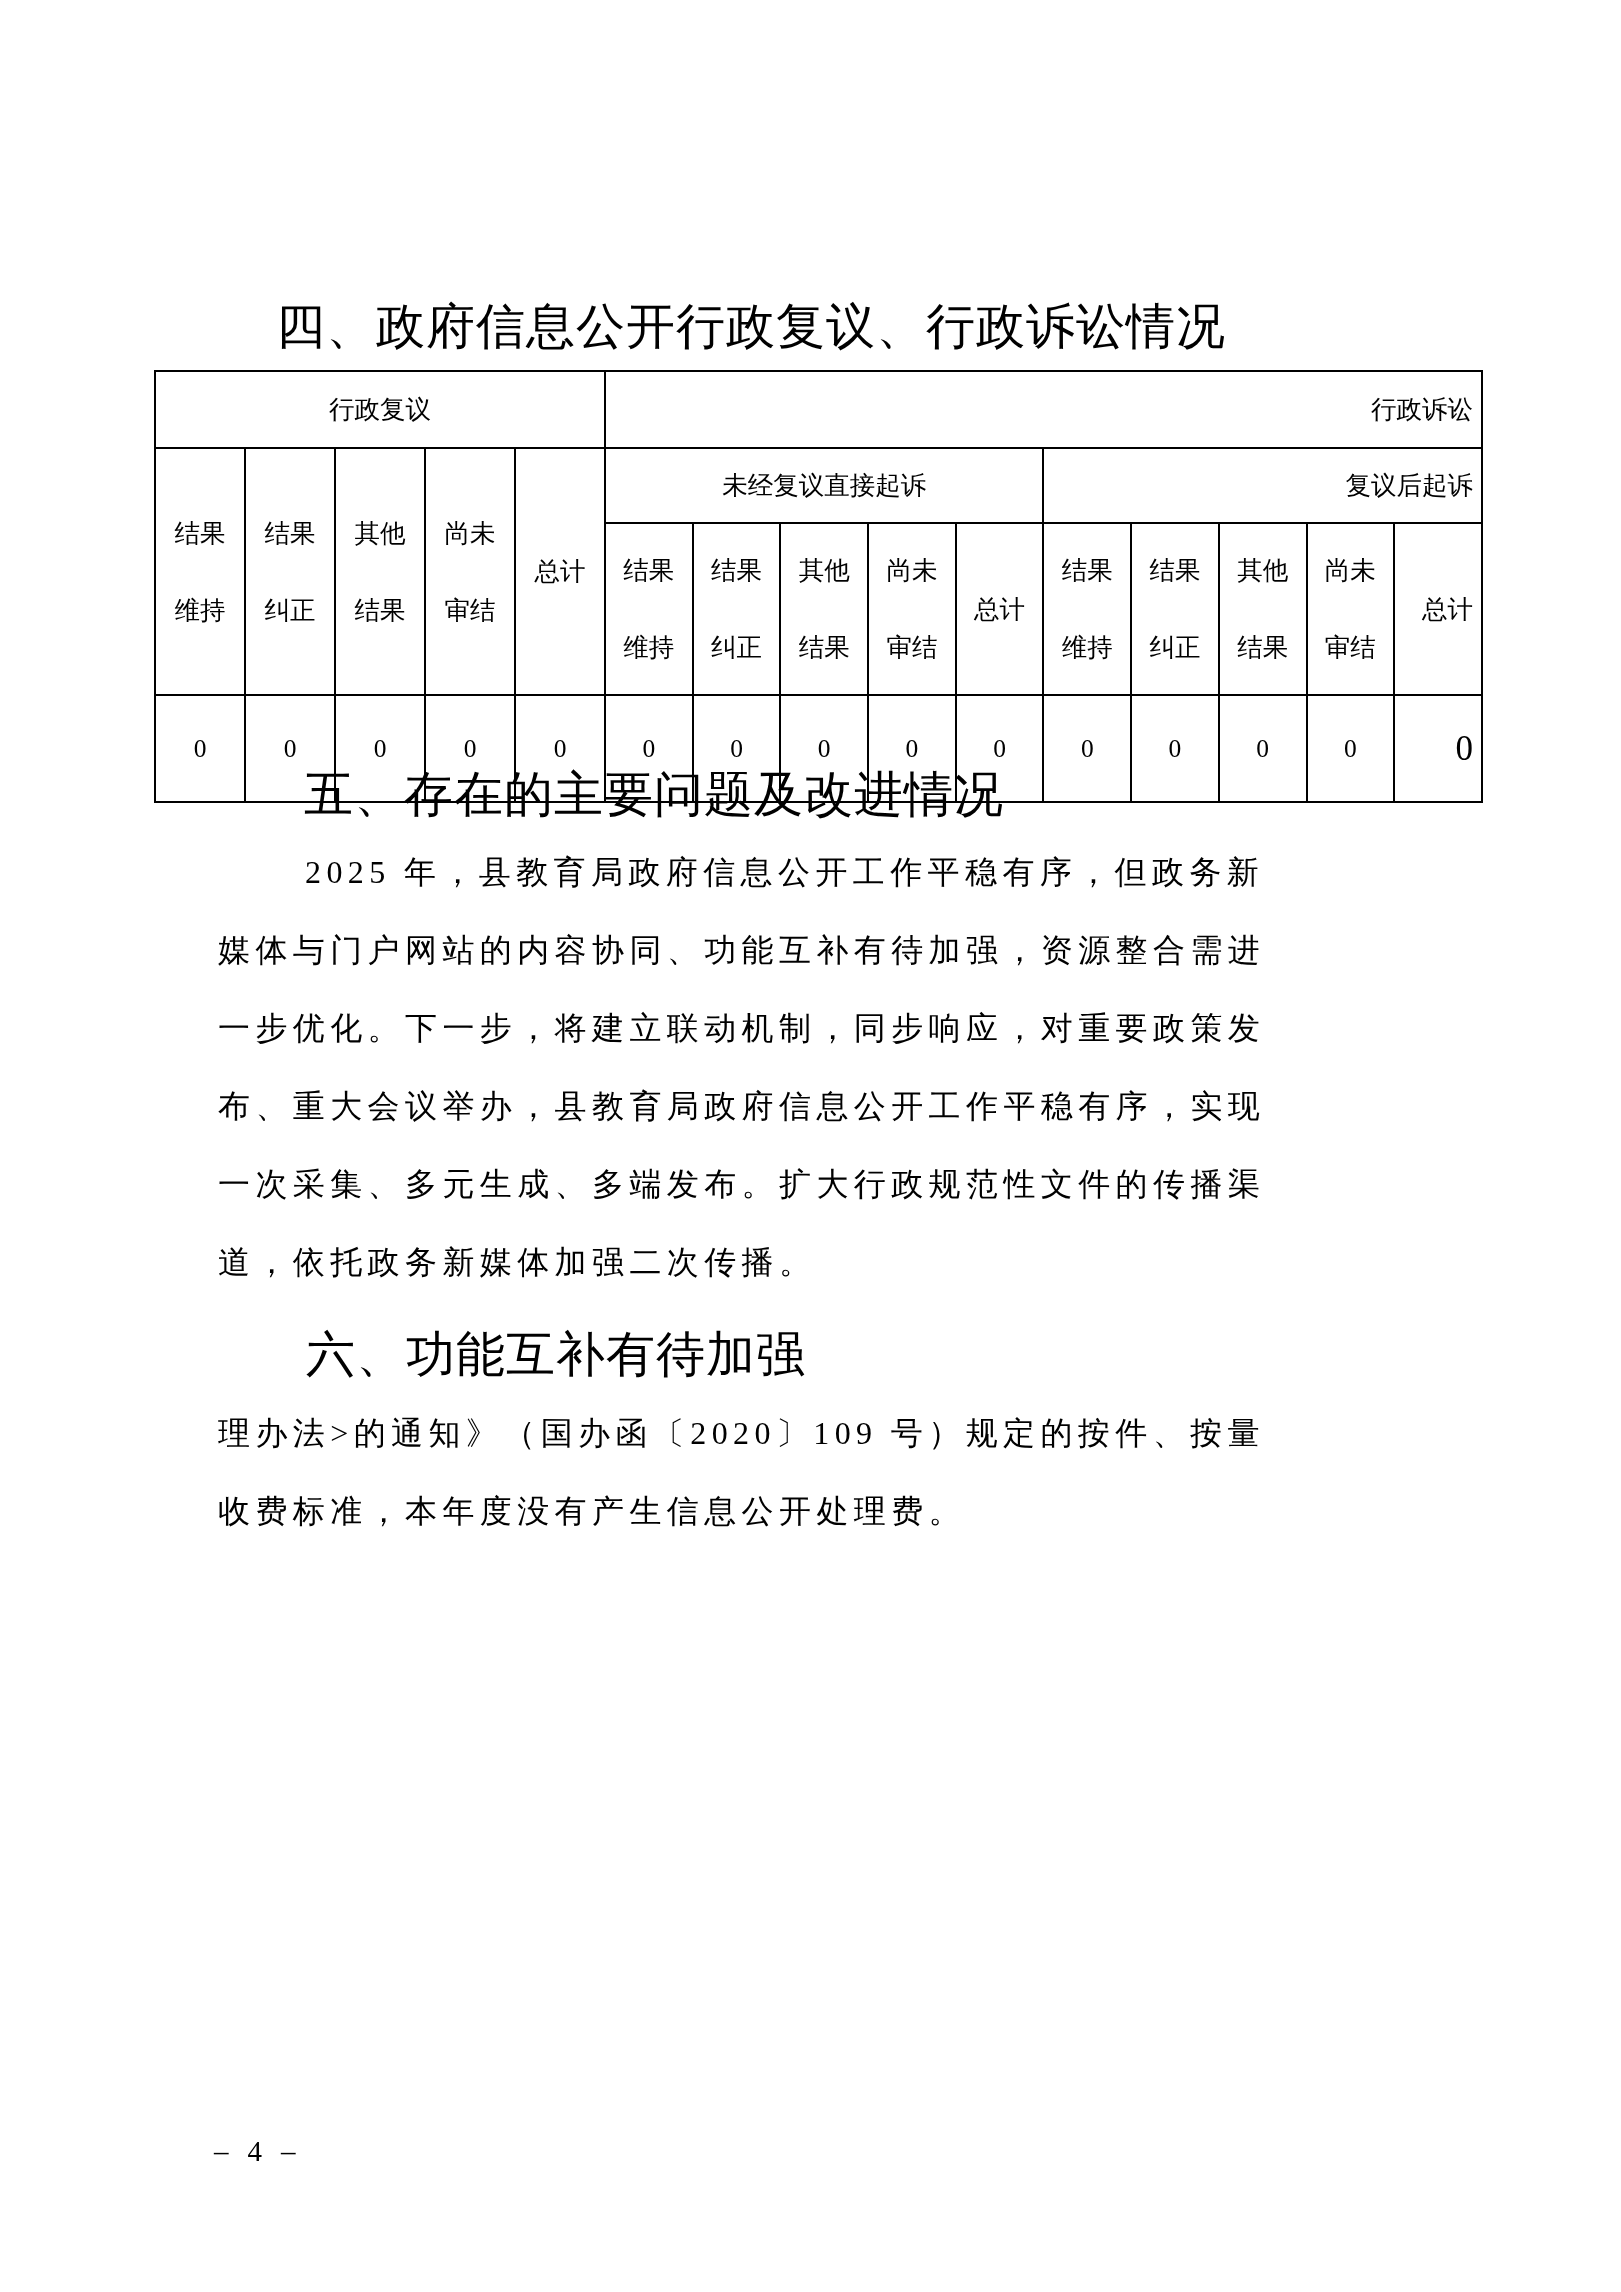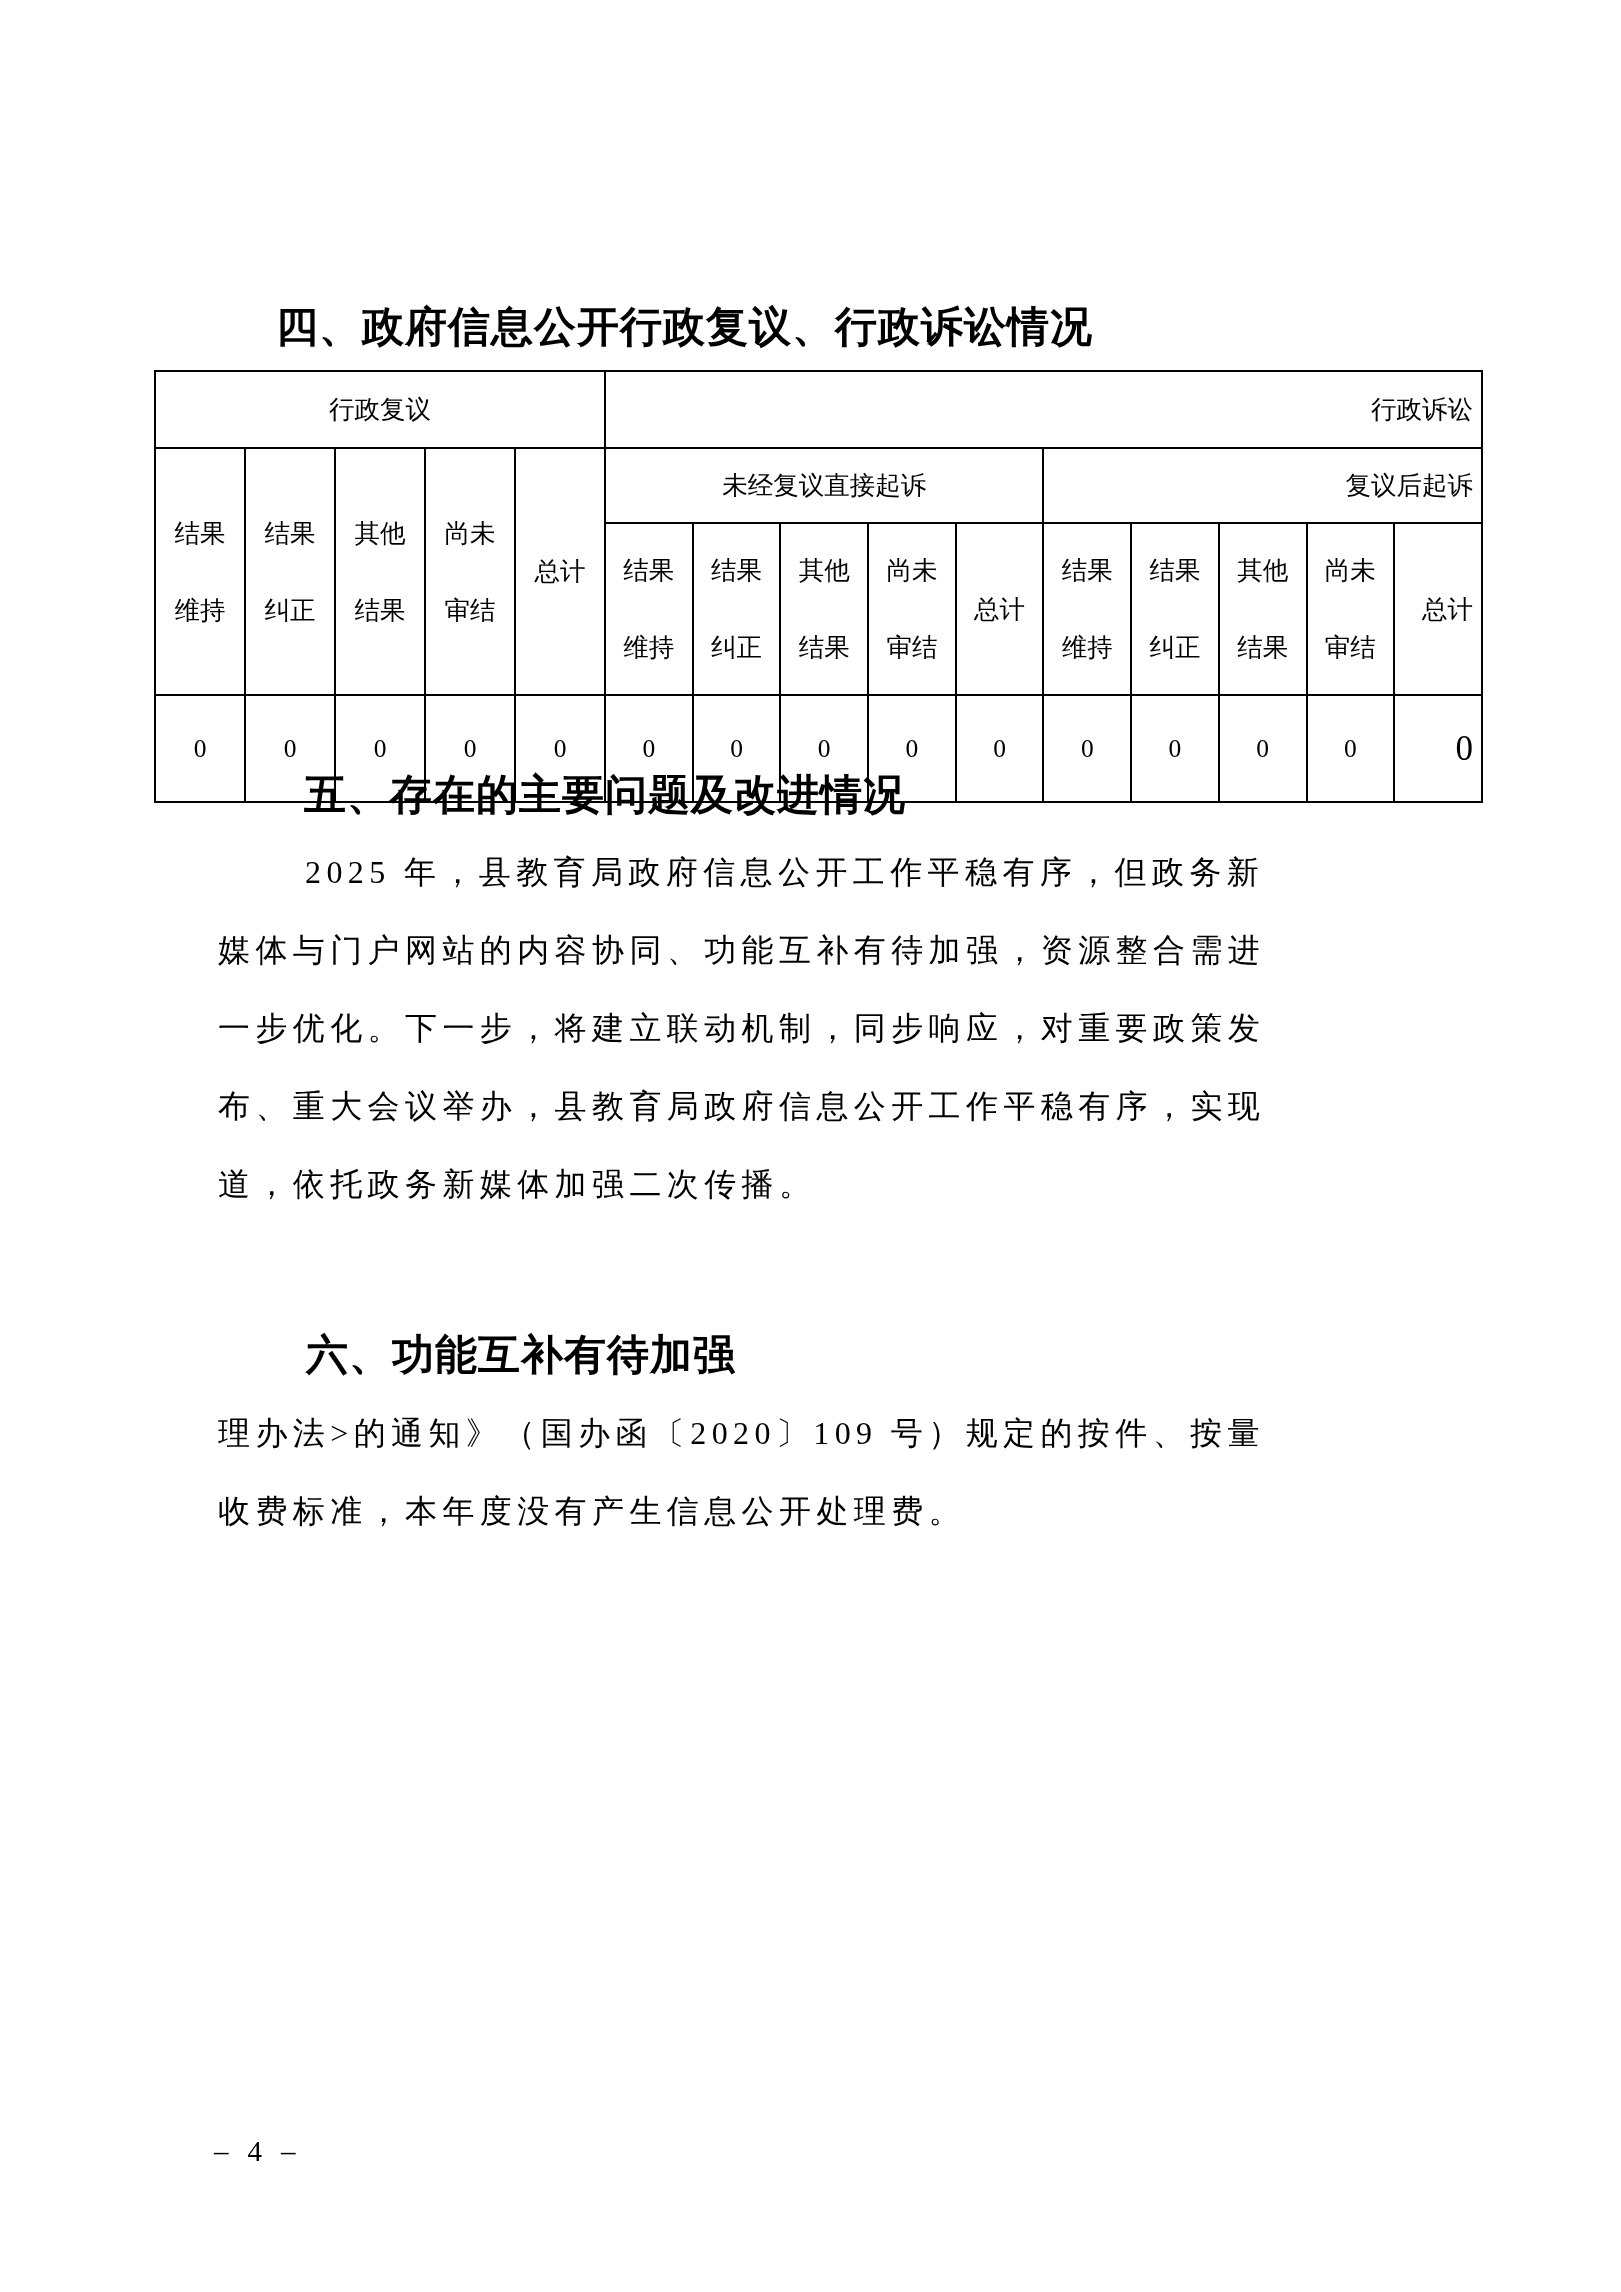--- a/index.html
+++ b/index.html
@@ -8,22 +8,22 @@
     width:1621px;height:2293px;
     margin:0 auto;
     background:#ffffff;
     color:#000;
     overflow:hidden;
     font-family:"Liberation Serif", serif;
   }
   .sec-heading{
     position:absolute;
     font-family:"Liberation Sans", sans-serif;
-    font-weight:bold;
-    font-size:42px;
+    font-weight:normal;
+    font-size:49px;
     line-height:43px;
     letter-spacing:1px;
     color:#000;
     white-space:nowrap;
   }
   #heading4{left:276px;top:305px;}
   #heading5{left:304px;top:773px;}
   #heading6{left:306px;top:1333px;}
 
   
@@ -166,20 +166,21 @@
   </tbody>
     </table>
 
   <div id="heading5" class="sec-heading">五、存在的主要问题及改进情况</div>
 
   <div id="par5" class="body-par">
     <div class="body-line first">2025 年，县教育局政府信息公开工作平稳有序，但政务新</div>
     <div class="body-line">媒体与门户网站的内容协同、功能互补有待加强，资源整合需进</div>
     <div class="body-line">一步优化。下一步，将建立联动机制，同步响应，对重要政策发</div>
     <div class="body-line">布、重大会议举办，县教育局政府信息公开工作平稳有序，实现</div>
+    <div class="body-line">一次采集、多元生成、多端发布。扩大行政规范性文件的传播渠</div>
     <div class="body-line">道，依托政务新媒体加强二次传播。</div>
   </div>
 
   <div id="heading6" class="sec-heading">六、功能互补有待加强</div>
 
   <div id="par6" class="body-par">
     <div class="body-line">理办法&gt;的通知》（国办函〔2020〕109 号）规定的按件、按量</div>
     <div class="body-line">收费标准，本年度没有产生信息公开处理费。</div>
   </div>
 

